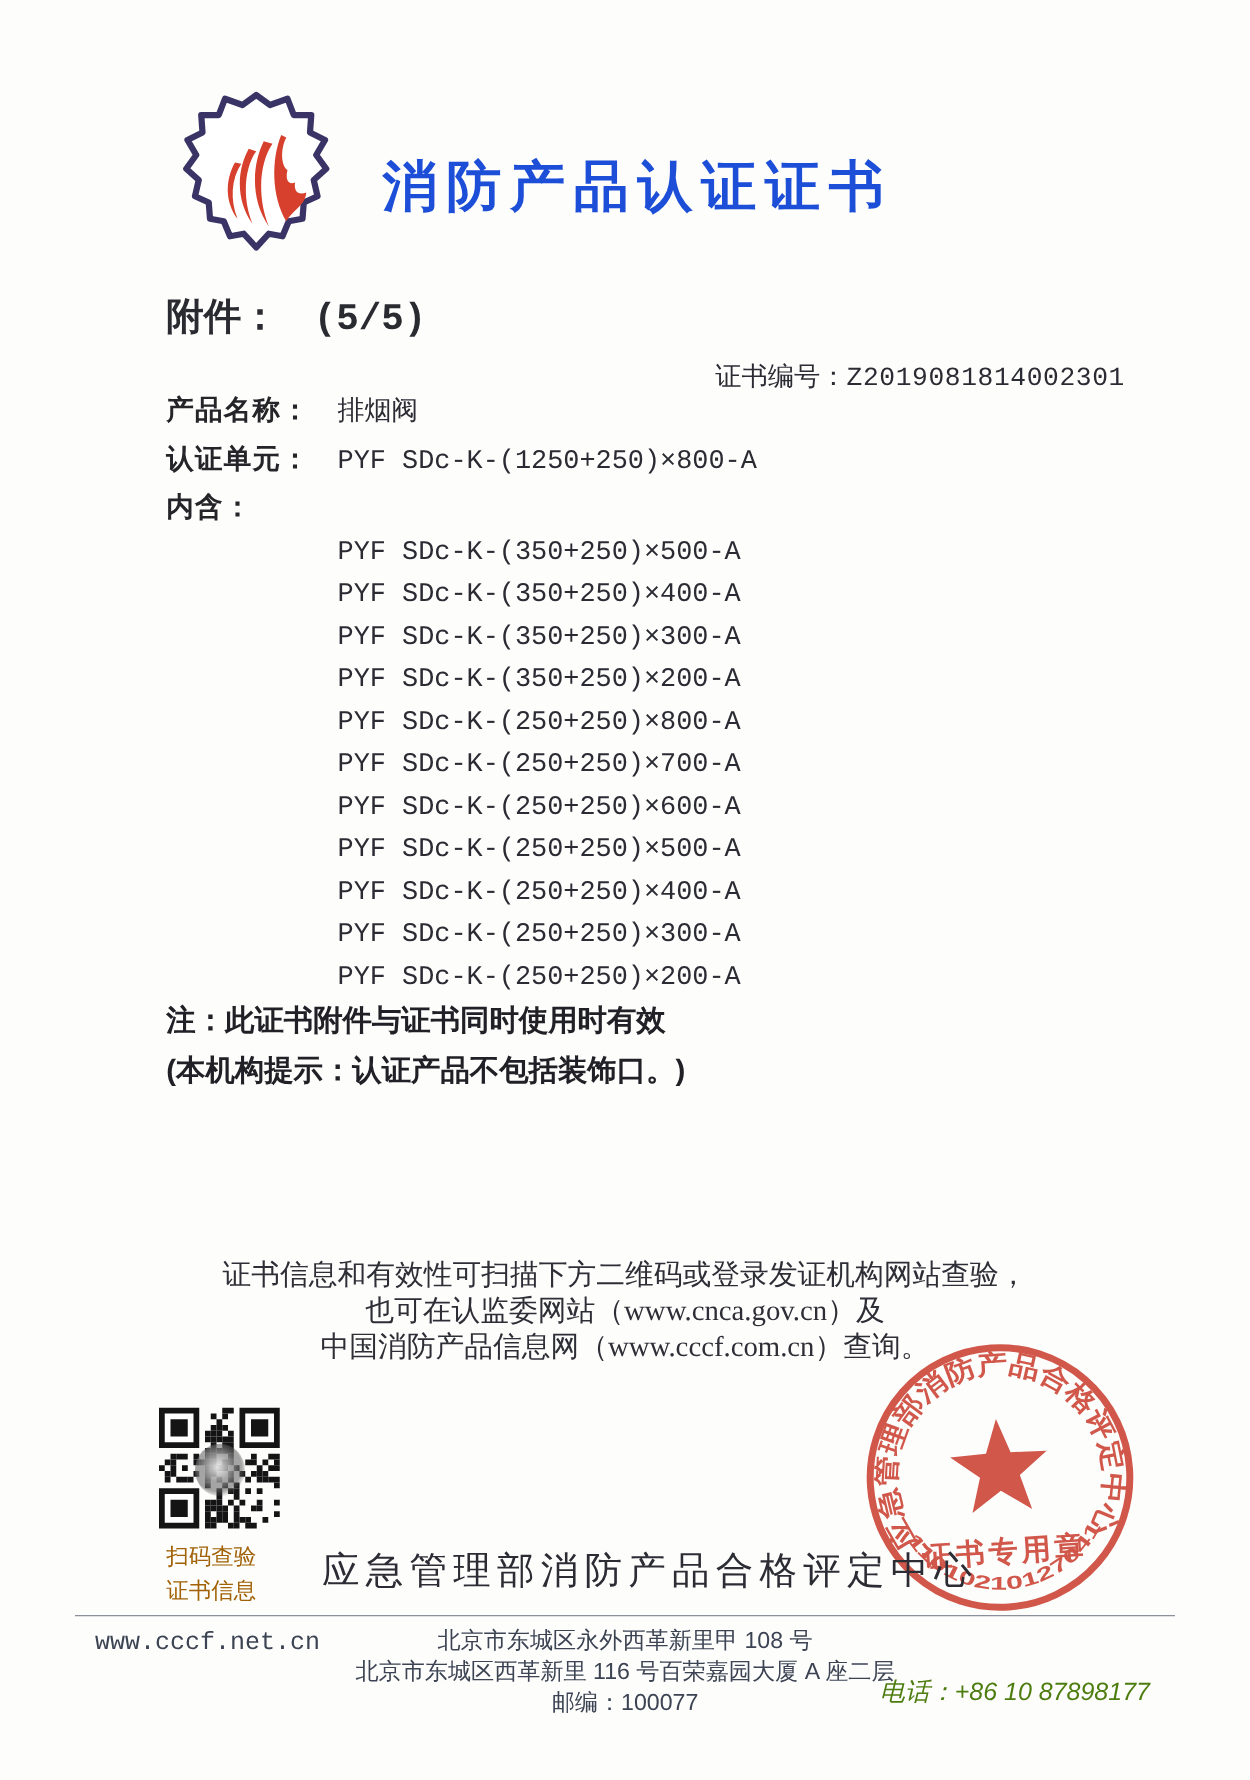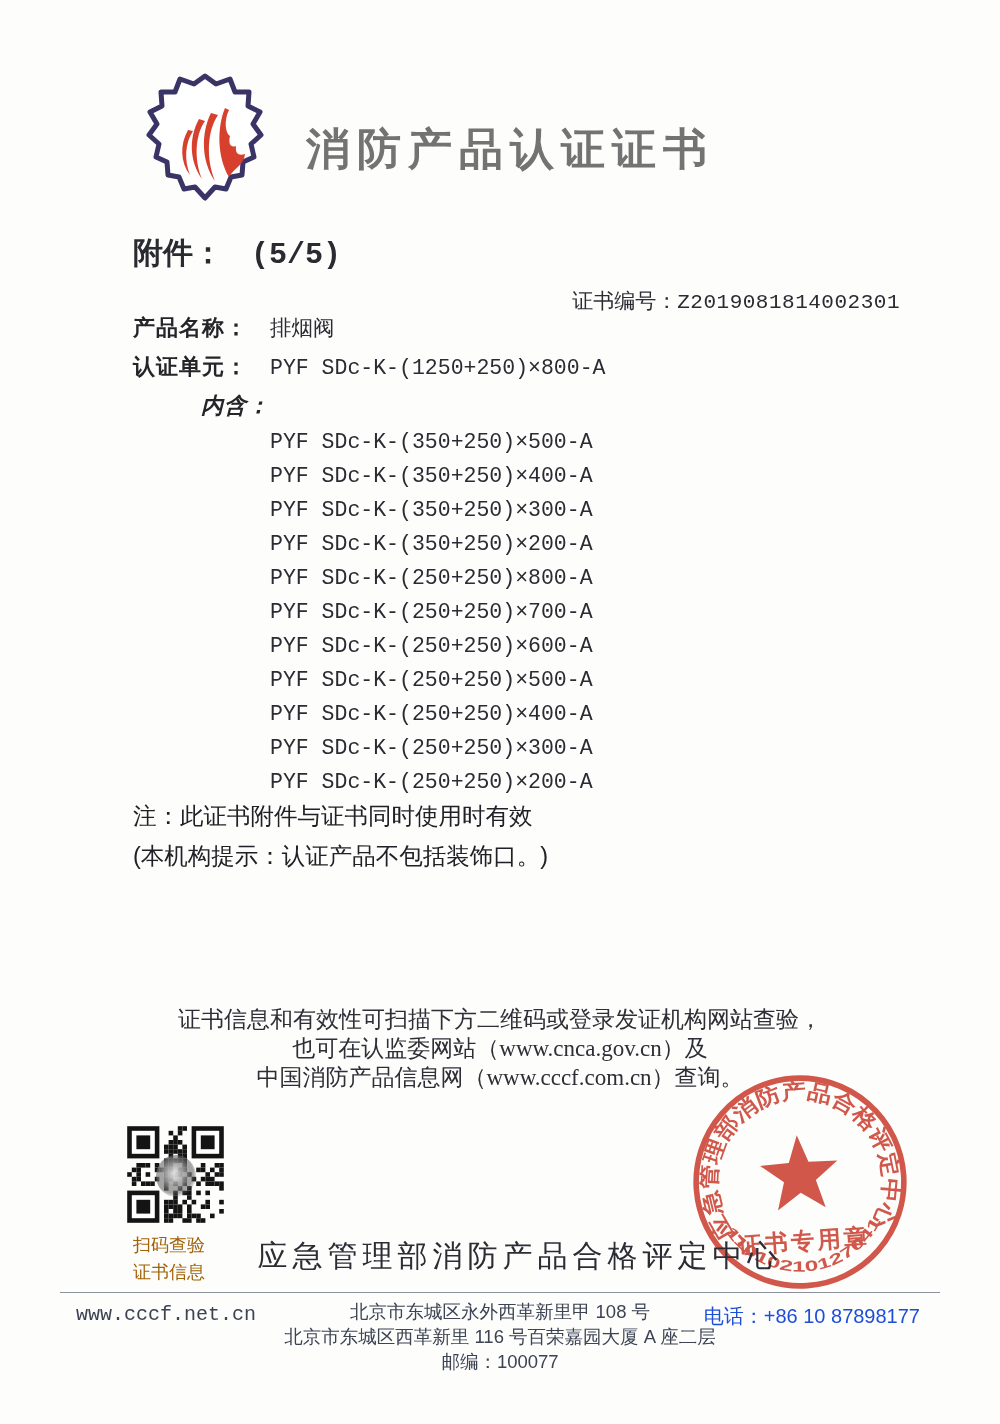--- a/index.html
+++ b/index.html
@@ -15,21 +15,21 @@
 
   
   .logo { left:140px; top:70px; width:130px; height:150px; }
   .doc-title {
     left:260px; top:120px; width:500px;
     text-align:center;
     font-family:"Liberation Sans", sans-serif;
     font-weight:bold;
     font-size:44px;
     letter-spacing:7px;
-    color:#737373;
+    color:#1d4ed8;
   }
   .attachment-line {
     left:133px; top:233px;
     font-family:"Liberation Sans", sans-serif;
     font-weight:bold;
     font-size:30px;
     color:#2a2a31;
   }
   .attachment-line .att-num { margin-left:28px; font-family:"Liberation Mono", monospace; font-weight:600; }
   .cert-no-line {
@@ -45,29 +45,29 @@
   .frow { display:flex; align-items:baseline; height:34px; }
   .frow.head { height:39px; }
   .flabel {
     width:137px; flex:0 0 137px;
     font-family:"Liberation Sans", sans-serif;
     font-weight:bold;
     font-size:22px;
     letter-spacing:1px;
     color:#242429;
   }
-  .flabel.alignr { text-align:right;font-style:italic; }
+  .flabel.alignr { text-align:left; }
   .fval { font-size:21.5px; color:#2b2b33; }
   .mono { font-family:"Liberation Mono", monospace; }
 
   
   .notes { left:133px; top:796px; width:700px; }
   .note-line {
     font-family:"Liberation Sans", sans-serif;
-    font-weight:normal;
+    font-weight:bold;
     font-size:23.5px;
     line-height:40px;
     color:#202026;
   }
 
   
   .verify { left:0; top:1005px; width:1000px; text-align:center; }
   .verify div { font-size:23px; line-height:29px; color:#2e2e36; }
 
   
@@ -111,23 +111,23 @@
     font-size:20px; color:#3c4352;
   }
   .footer-center {
     left:240px; top:1299px; width:520px;
     text-align:center;
     font-family:"Liberation Sans", sans-serif;
     font-size:18.5px; line-height:25px;
     color:#3c4352;
   }
   .footer-phone {
-    right:80px; top:1303px;
-    font-family:"Liberation Sans", sans-serif;
-    font-size:20px; color:#1d4ed8;
+    right:80px; top:1340px;
+    font-family:"Liberation Sans", sans-serif;
+    font-size:20px; color:#4d7c0f;font-style:italic;
   }
 </style>
 </head>
 <body>
 
 <div class="abs logo">
   <svg viewBox="0 0 130 150" width="130" height="150">
     <path d="M65 6 L76 14 L90 9 L95 22 L109 22 L108 36 L120 42 L113 54 L121 65 L111 74 L114 87 L103 92 L102 105 L91 107 L86 119 L75 117 L65 128 L55 117 L44 119 L39 107 L28 105 L27 92 L16 87 L19 74 L9 65 L17 54 L10 42 L22 36 L21 22 L35 22 L40 9 L54 14 Z" fill="#ffffff" stroke="#3a3466" stroke-width="5" stroke-linejoin="round"></path>
     <path d="M48 60 C40 74 40 92 50 105 C44 90 45 73 53 61 Z" fill="#d6402c"></path>
     <path d="M59 49 C49 67 49 91 62 109 C54 90 55 65 65 51 Z" fill="#d6402c"></path>

